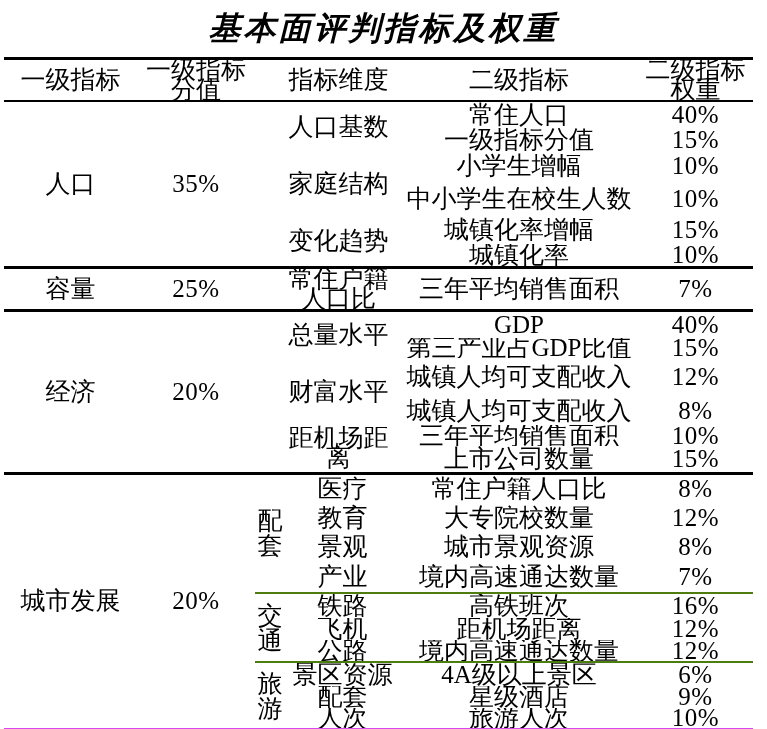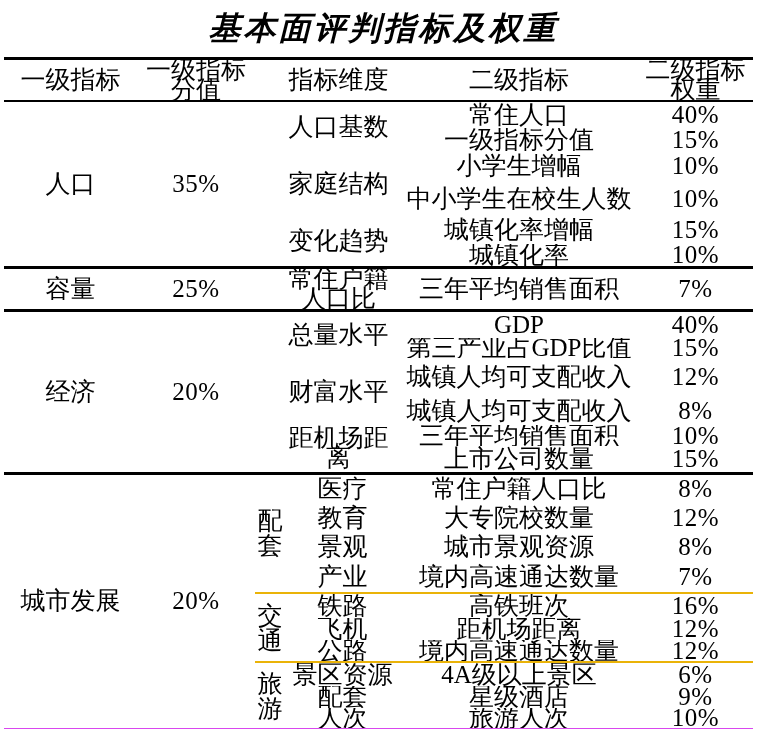--- a/index.html
+++ b/index.html
@@ -38,21 +38,21 @@
   td, th {
     padding: 0;
     text-align: center;
     vertical-align: middle;
     font-weight: normal;
     line-height: 20px;
     overflow: hidden;
   }
   tr.hdr      { border-bottom: 2px solid #000; }
   tr.sec-end  { border-bottom: 3px solid #000; }
-  tr.blk-end  { border-bottom: 2px solid #eab308; }
+  tr.blk-end  { border-bottom: 2px solid #4d7c0f; }
   tr.tbl-end  { border-bottom: 6px solid #d946ef; }
   .dim-merged { padding-left: 22px; }
   .vcell {
     line-height: 25px;
     word-break: break-all;
   }
   .num { letter-spacing: 0.5px; }
 </style>
 </head>
 <body>

